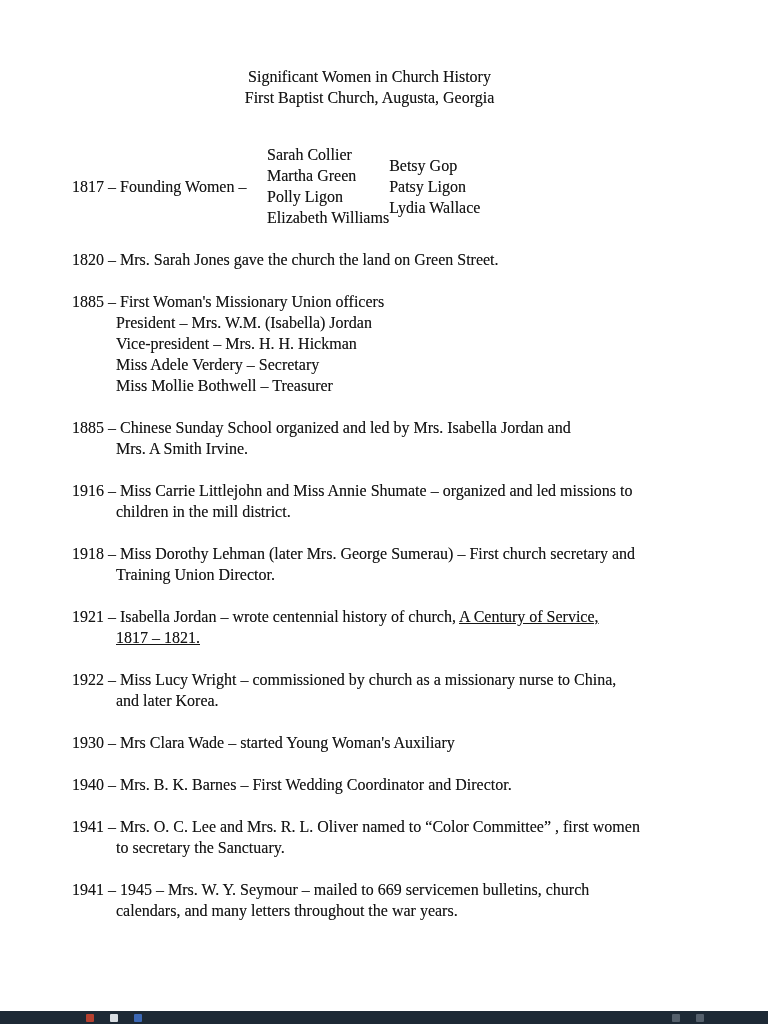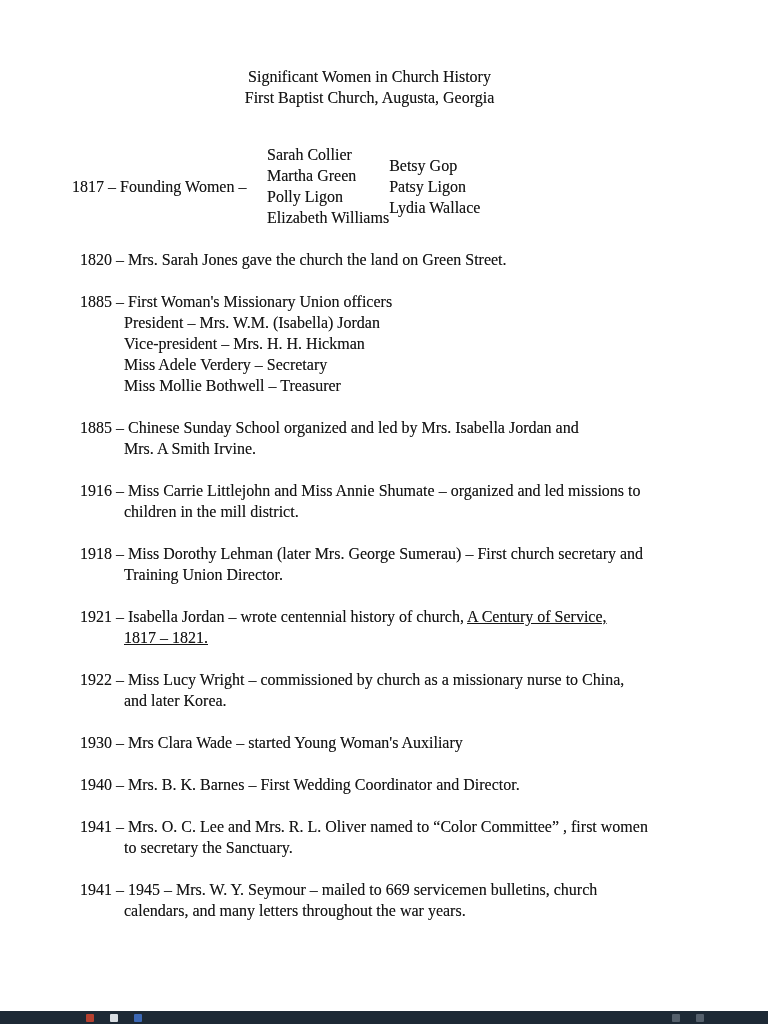--- a/index.html
+++ b/index.html
@@ -4,21 +4,21 @@
 <style>
   html,body { margin:0; padding:0; background:#ffffff; }
   .page {
     position:relative; width:768px; height:1024px; background:#ffffff;
     overflow:hidden; font-family:"Liberation Serif", serif;
     font-size:16px; line-height:21px; color:#151515;
     text-shadow:0 0 0.5px rgba(0,0,0,0.45);
   }
   .content { padding:66px 101px 0 72px; }
   .title { text-align:center; }
-  .entry { margin-top:21px;margin-left:8px; }
+  .entry { margin-top:21px; }
   .line { white-space:nowrap; }
   .cont { margin-left:44px; }
   .u { text-decoration:underline; }
   .founding { margin-top:36px; display:flex; align-items:center; }
   .f-label { flex:0 0 195px; white-space:nowrap; }
   .f-col div { white-space:nowrap; }
   .c1 { flex:0 0 115px; }
   .c2 { flex:0 0 132px; }
   .c3 { flex:1 1 auto; }
   .footer-bar {

